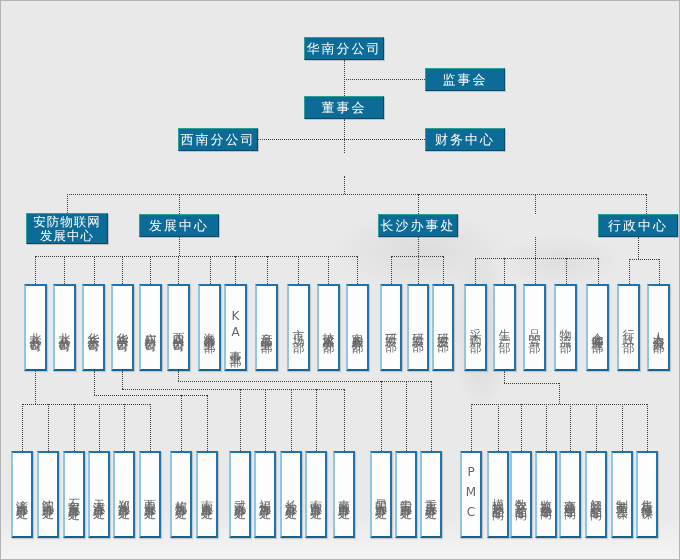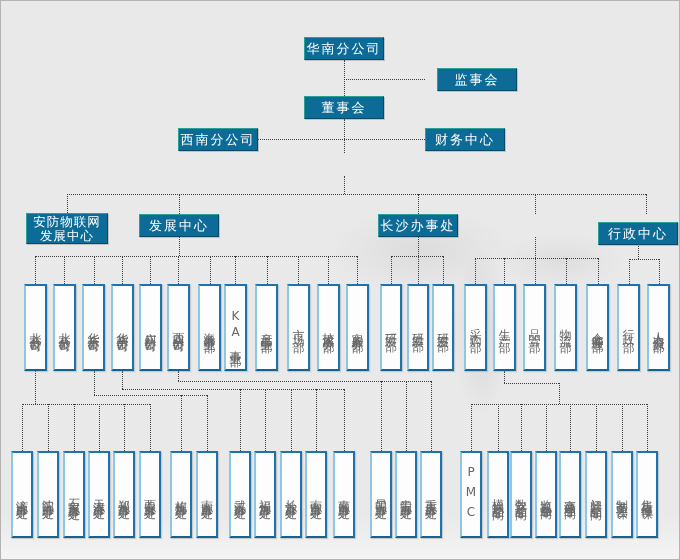--- a/index.html
+++ b/index.html
@@ -126,32 +126,32 @@
   <div class="vl" style="left:470px;top:403px;height:47px"></div>
   <div class="vl" style="left:497px;top:403px;height:47px"></div>
   <div class="vl" style="left:520px;top:403px;height:47px"></div>
   <div class="vl" style="left:545px;top:403px;height:47px"></div>
   <div class="vl" style="left:569px;top:403px;height:47px"></div>
   <div class="vl" style="left:595px;top:403px;height:47px"></div>
   <div class="vl" style="left:621px;top:403px;height:47px"></div>
   <div class="vl" style="left:646px;top:403px;height:47px"></div>
 
   <div class="bnode" style="left:303px;top:36px">华南分公司</div>
-  <div class="bnode" style="left:436px;top:67px">监事会</div>
+  <div class="bnode" style="left:424px;top:67px">监事会</div>
   <div class="bnode" style="left:303px;top:95px">董事会</div>
   <div class="bnode" style="left:177px;top:127px">西南分公司</div>
   <div class="bnode" style="left:424px;top:127px">财务中心</div>
 
   <div class="bnode twoline" style="left:25px;top:212px">
     <span>安防物联网</span>
     <span>发展中心</span>
   </div>
   <div class="bnode" style="left:138px;top:213px">发展中心</div>
   <div class="bnode" style="left:377px;top:213px">长沙办事处</div>
-  <div class="bnode" style="left:597px;top:221px">行政中心</div>
+  <div class="bnode" style="left:597px;top:213px">行政中心</div>
 
   <div class="vnode" style="left:23px;top:283px">
       <span class="vt">北方分公司</span>
     </div>
   <div class="vnode" style="left:52px;top:283px">
       <span class="vt">北京分公司</span>
     </div>
   <div class="vnode" style="left:81px;top:283px">
       <span class="vt">华东分公司</span>
     </div>

